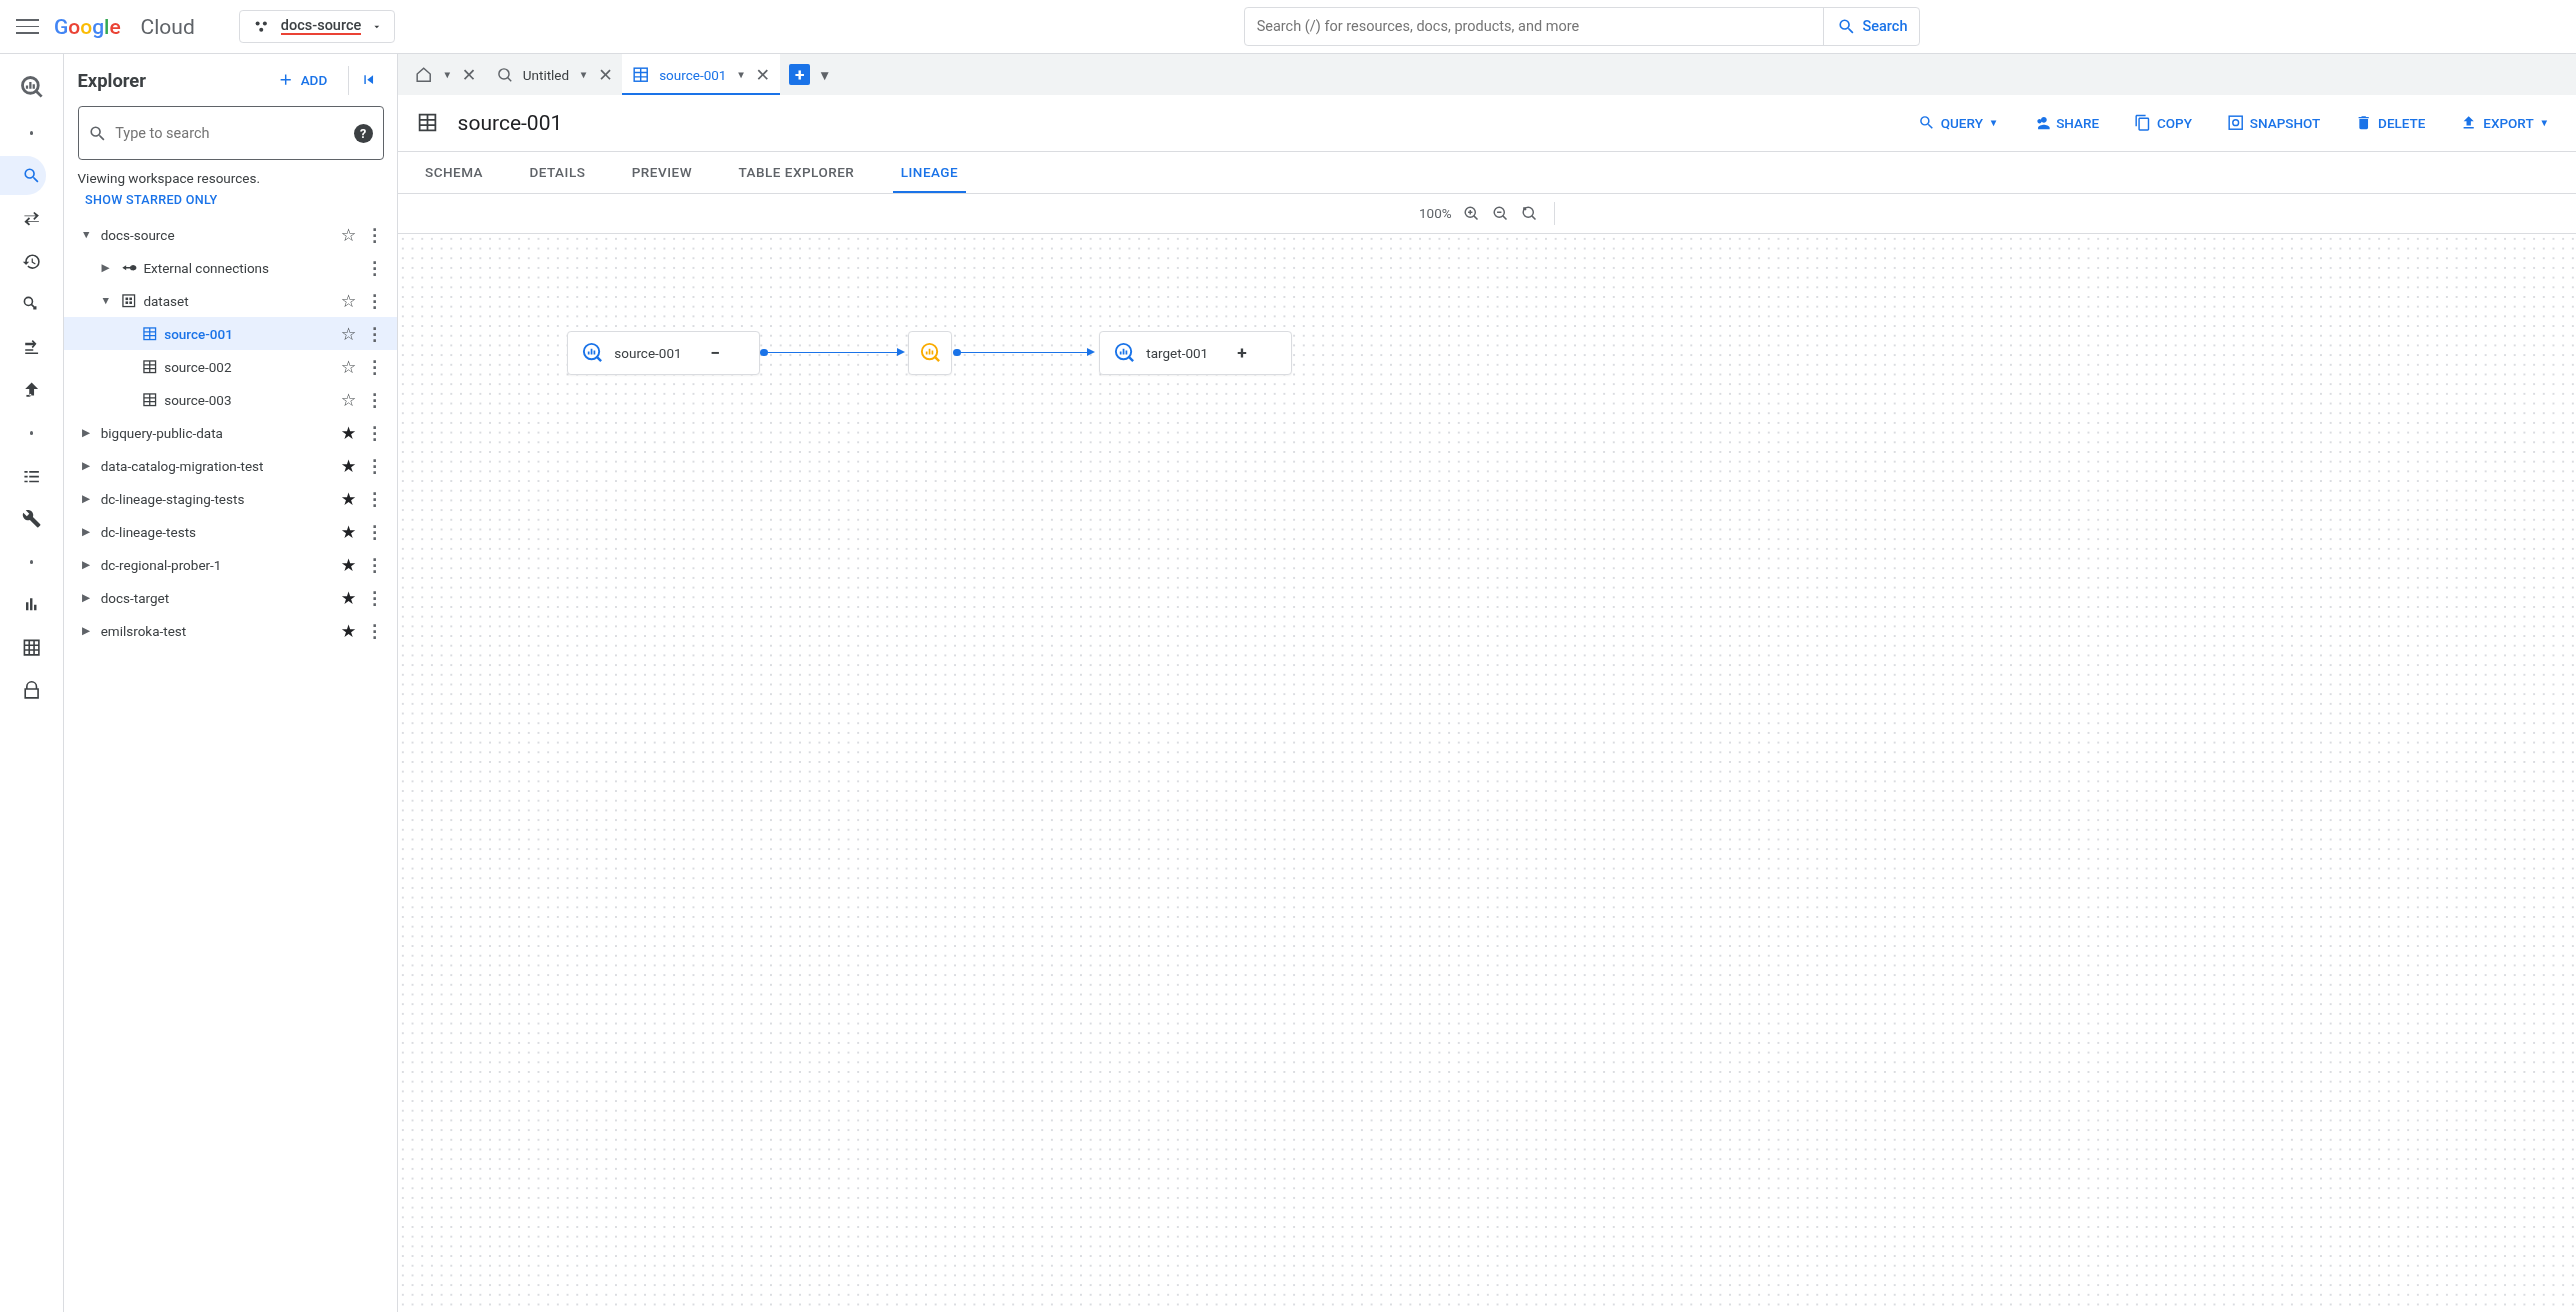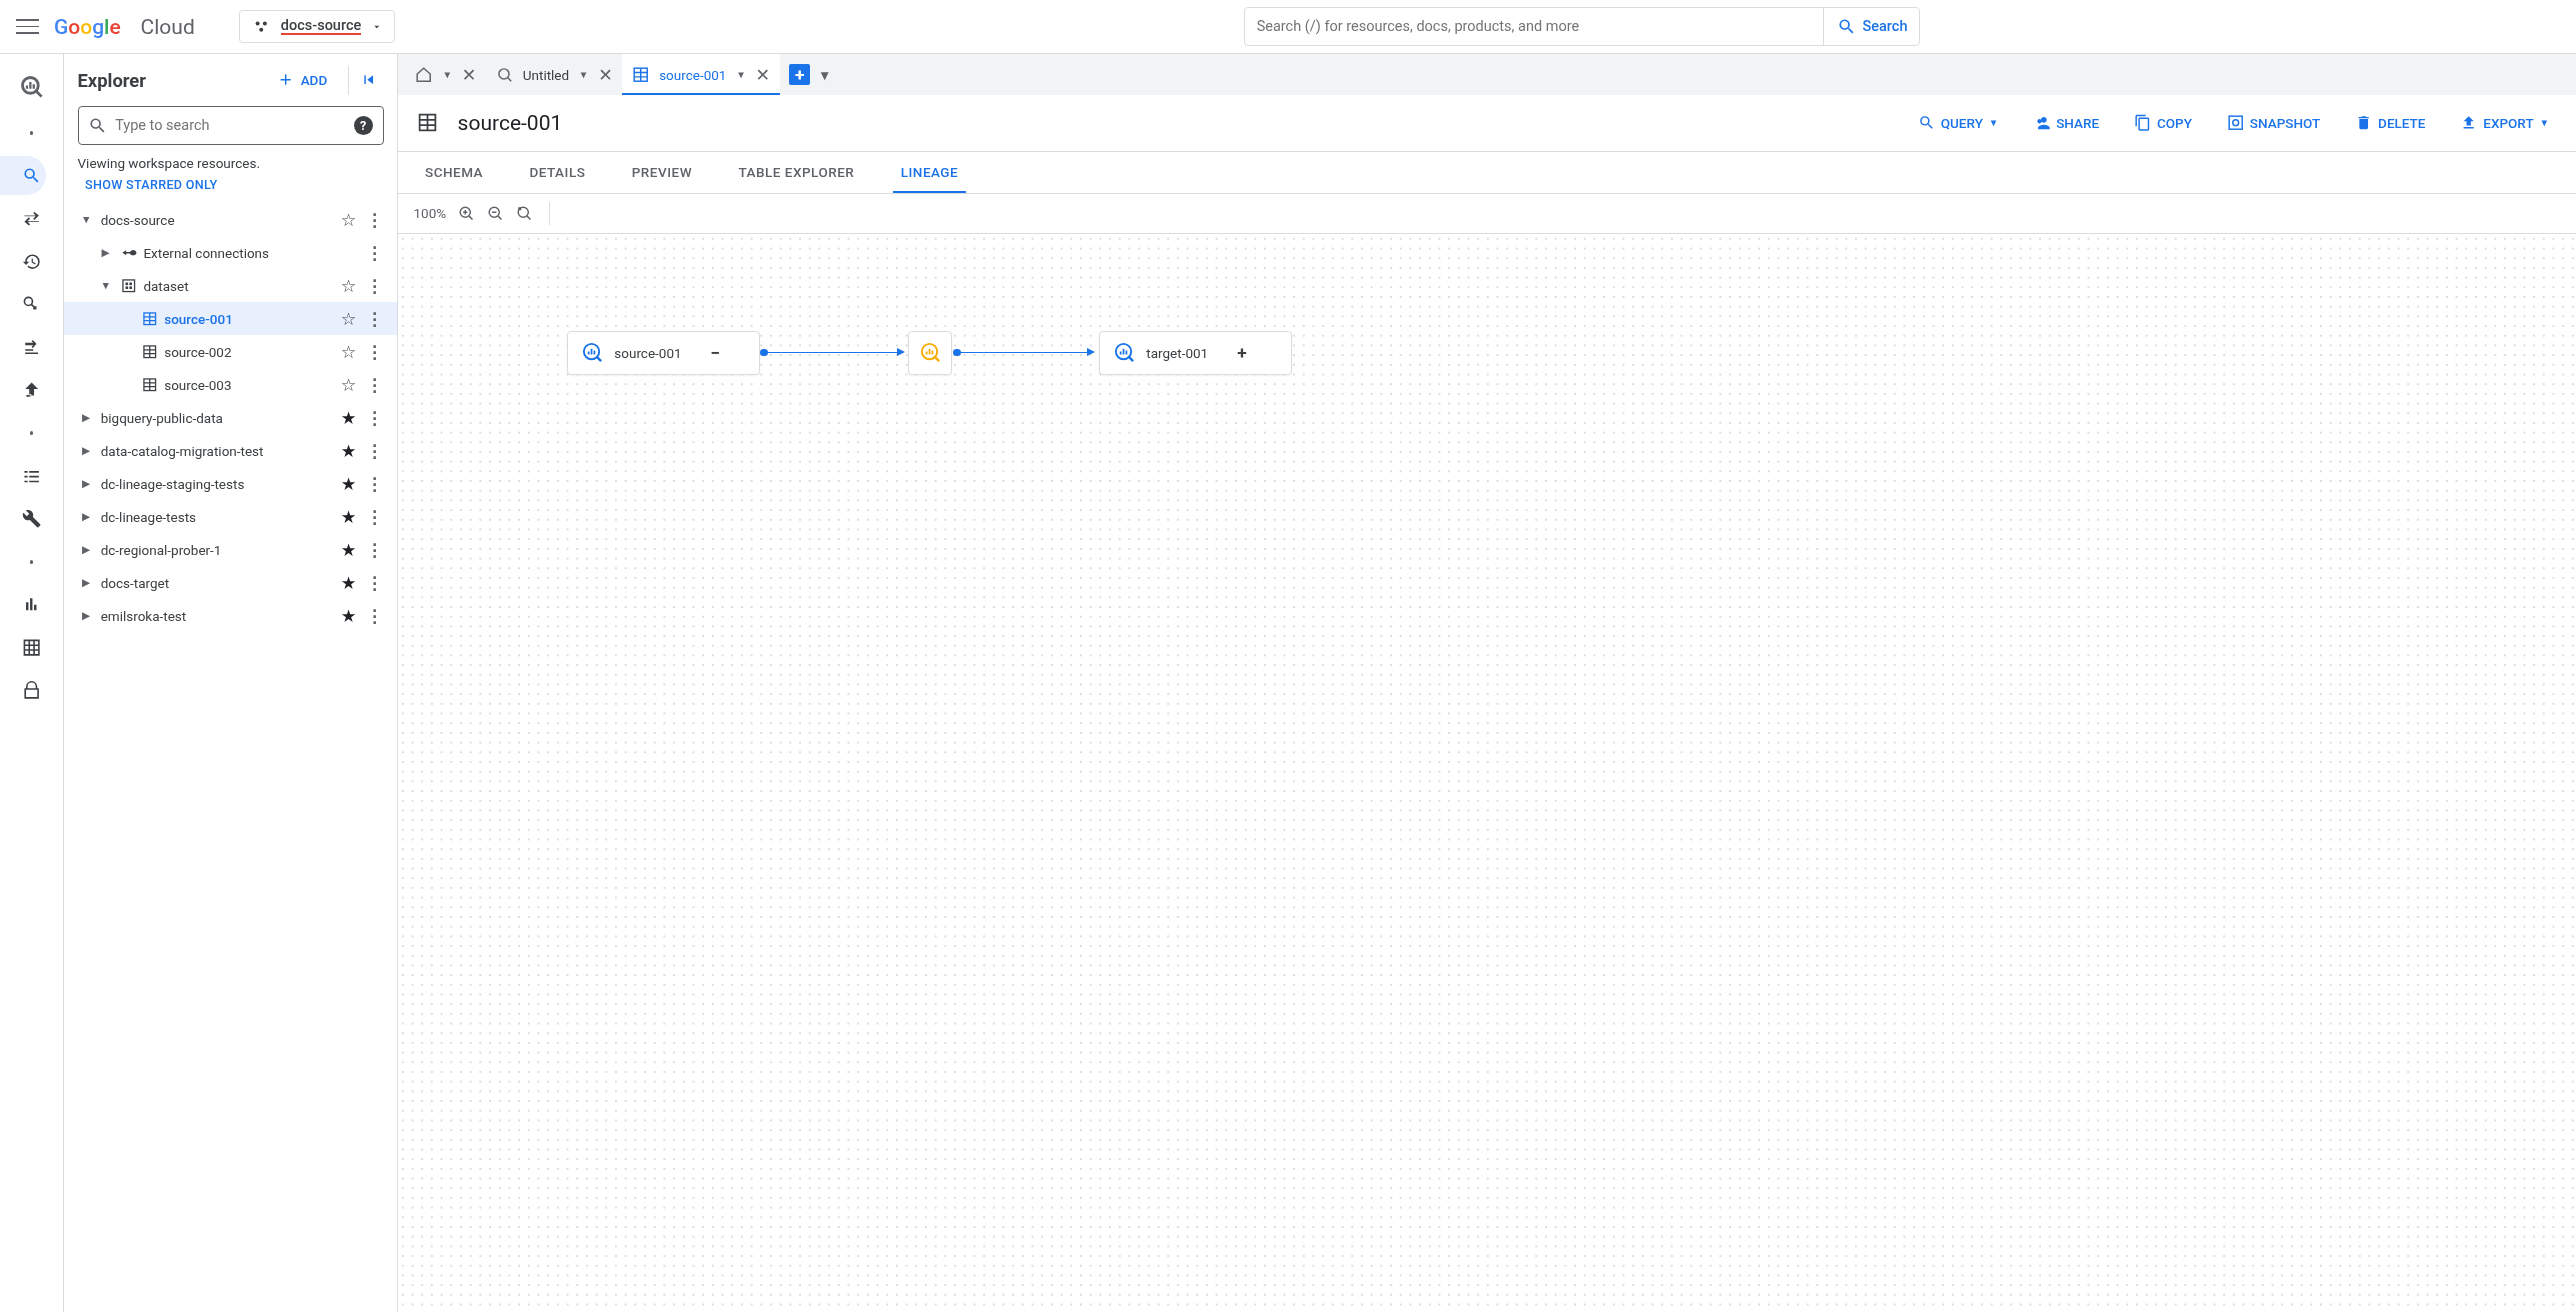--- a/index.html
+++ b/index.html
@@ -29,21 +29,21 @@
 .rail-item.active { background: #e8f0fe; color: #1a73e8; }
 .rail-dot { width: 3.9px; height: 3.9px; background: #5f6368; border-radius: 50%; }
 
 
 .explorer { width: 334px; border-right: 1px solid #dadce0; display: flex; flex-direction: column; }
 .explorer-header { display: flex; align-items: center; justify-content: space-between; padding: 11.6px 13.5px; }
 .explorer-title { font-size: 18.4px; color: #3c4043; font-weight: 700; }
 .exp-actions { display: flex; align-items: center; gap: 5px; }
 .add-btn { display: flex; align-items: center; gap: 5.8px; color: #1a73e8; font-weight: 500; font-size: 13.5px; padding: 5.8px 9.7px; cursor: pointer; }
 .collapse-btn { color: #1a73e8; padding: 5.8px; cursor: pointer; border-left: 1px solid #dadce0; margin-left: 5.8px; padding-left: 11.6px; }
-.search-field { margin: 0 13.5px 9.7px; display: flex; align-items: center; border: 1px solid #5f6368; border-radius: 3.9px; height: 39px; padding: 0 9.7px; gap: 7.7px; }
+.search-field { margin: 0 13.5px 9.7px; display: flex; align-items: center; border: 1px solid #5f6368; border-radius: 3.9px; height: 54px; padding: 0 9.7px; gap: 7.7px; }
 .search-field input { flex: 1; border: none; outline: none; font-size: 14.5px; }
 .help-icon { width: 19.3px; height: 19.3px; background: #3c4043; color: #fff; border-radius: 50%; display: flex; align-items: center; justify-content: center; font-size: 12.6px; font-weight: bold; }
 .viewing-text { padding: 0 13.5px; font-size: 13.5px; color: #3c4043; }
 .starred-link { padding: 5.8px 21px 11.6px; color: #1a73e8; font-size: 12.6px; font-weight: 500; cursor: pointer; letter-spacing: 0.3px; }
 
 
 .tree { flex: 1; overflow: auto; }
 .tree-row { display: flex; align-items: center; height: 33px; padding: 0 9.7px 0 13.5px; cursor: pointer; gap: 5.8px; }
 .tree-row.selected { background: #e8f0fe; color: #1a73e8; }
 .tree-row.selected .row-label { color: #1a73e8; font-weight: 500; }
@@ -73,21 +73,21 @@
 .table-title { font-size: 21px; color: #202124; font-weight: 400; flex-shrink: 0; margin-right: auto; }
 .action-btn { display: flex; align-items: center; gap: 5.8px; color: #1a73e8; font-weight: 500; font-size: 13.5px; cursor: pointer; padding: 5.8px 7.7px; }
 
 .subtabs { background: #fff; display: flex; padding: 0 19.3px; gap: 31px; border-bottom: 1px solid #dadce0; }
 .subtab { padding: 11.6px 7.7px; font-size: 13.5px; font-weight: 500; color: #5f6368; cursor: pointer; letter-spacing: 0.5px; border-bottom: 2.9px solid transparent; }
 .subtab.active { color: #1a73e8; border-bottom-color: #1a73e8; }
 
 .warning-bar { background: #f1f3f4; padding: 13.5px 23px; display: flex; align-items: center; gap: 13.5px; font-size: 13.5px; color: #3c4043; border-bottom: 1px solid #dadce0; }
 .warn-icon { color: #f9ab00; }
 
-.zoom-bar { background: #fff; padding: 7.7px 15.5px; display: flex; align-items: center; gap: 11.6px; border-bottom: 1px solid #dadce0; }
+.zoom-bar { background: #fff; padding: 7.7px 15.5px; display: flex; align-items: center; gap: 11.6px; border-bottom: 1px solid #dadce0; justify-content: center; }
 .zoom-text { font-size: 13.5px; color: #5f6368; }
 .zoom-btn { color: #5f6368; cursor: pointer; }
 
 .canvas { flex: 1; background: #fff; background-image: radial-gradient(#dadce0 1px, transparent 1px); background-size: 9.7px 9.7px; position: relative; }
 
 .node { position: absolute; display: flex; align-items: center; gap: 9.7px; background: #fff; border: 1px solid #dadce0; border-radius: 3.9px; padding: 7.7px 11.6px; height: 44px; box-shadow: 0 1px 1.9px rgba(0,0,0,0.05); }
 .node-icon { width: 25px; height: 25px; display: flex; align-items: center; justify-content: center; }
 .node-label { font-size: 13.5px; color: #3c4043; }
 .node-expand { margin-left: 19.3px; font-size: 17.4px; color: #3c4043; cursor: pointer; font-weight: bold; }
 

